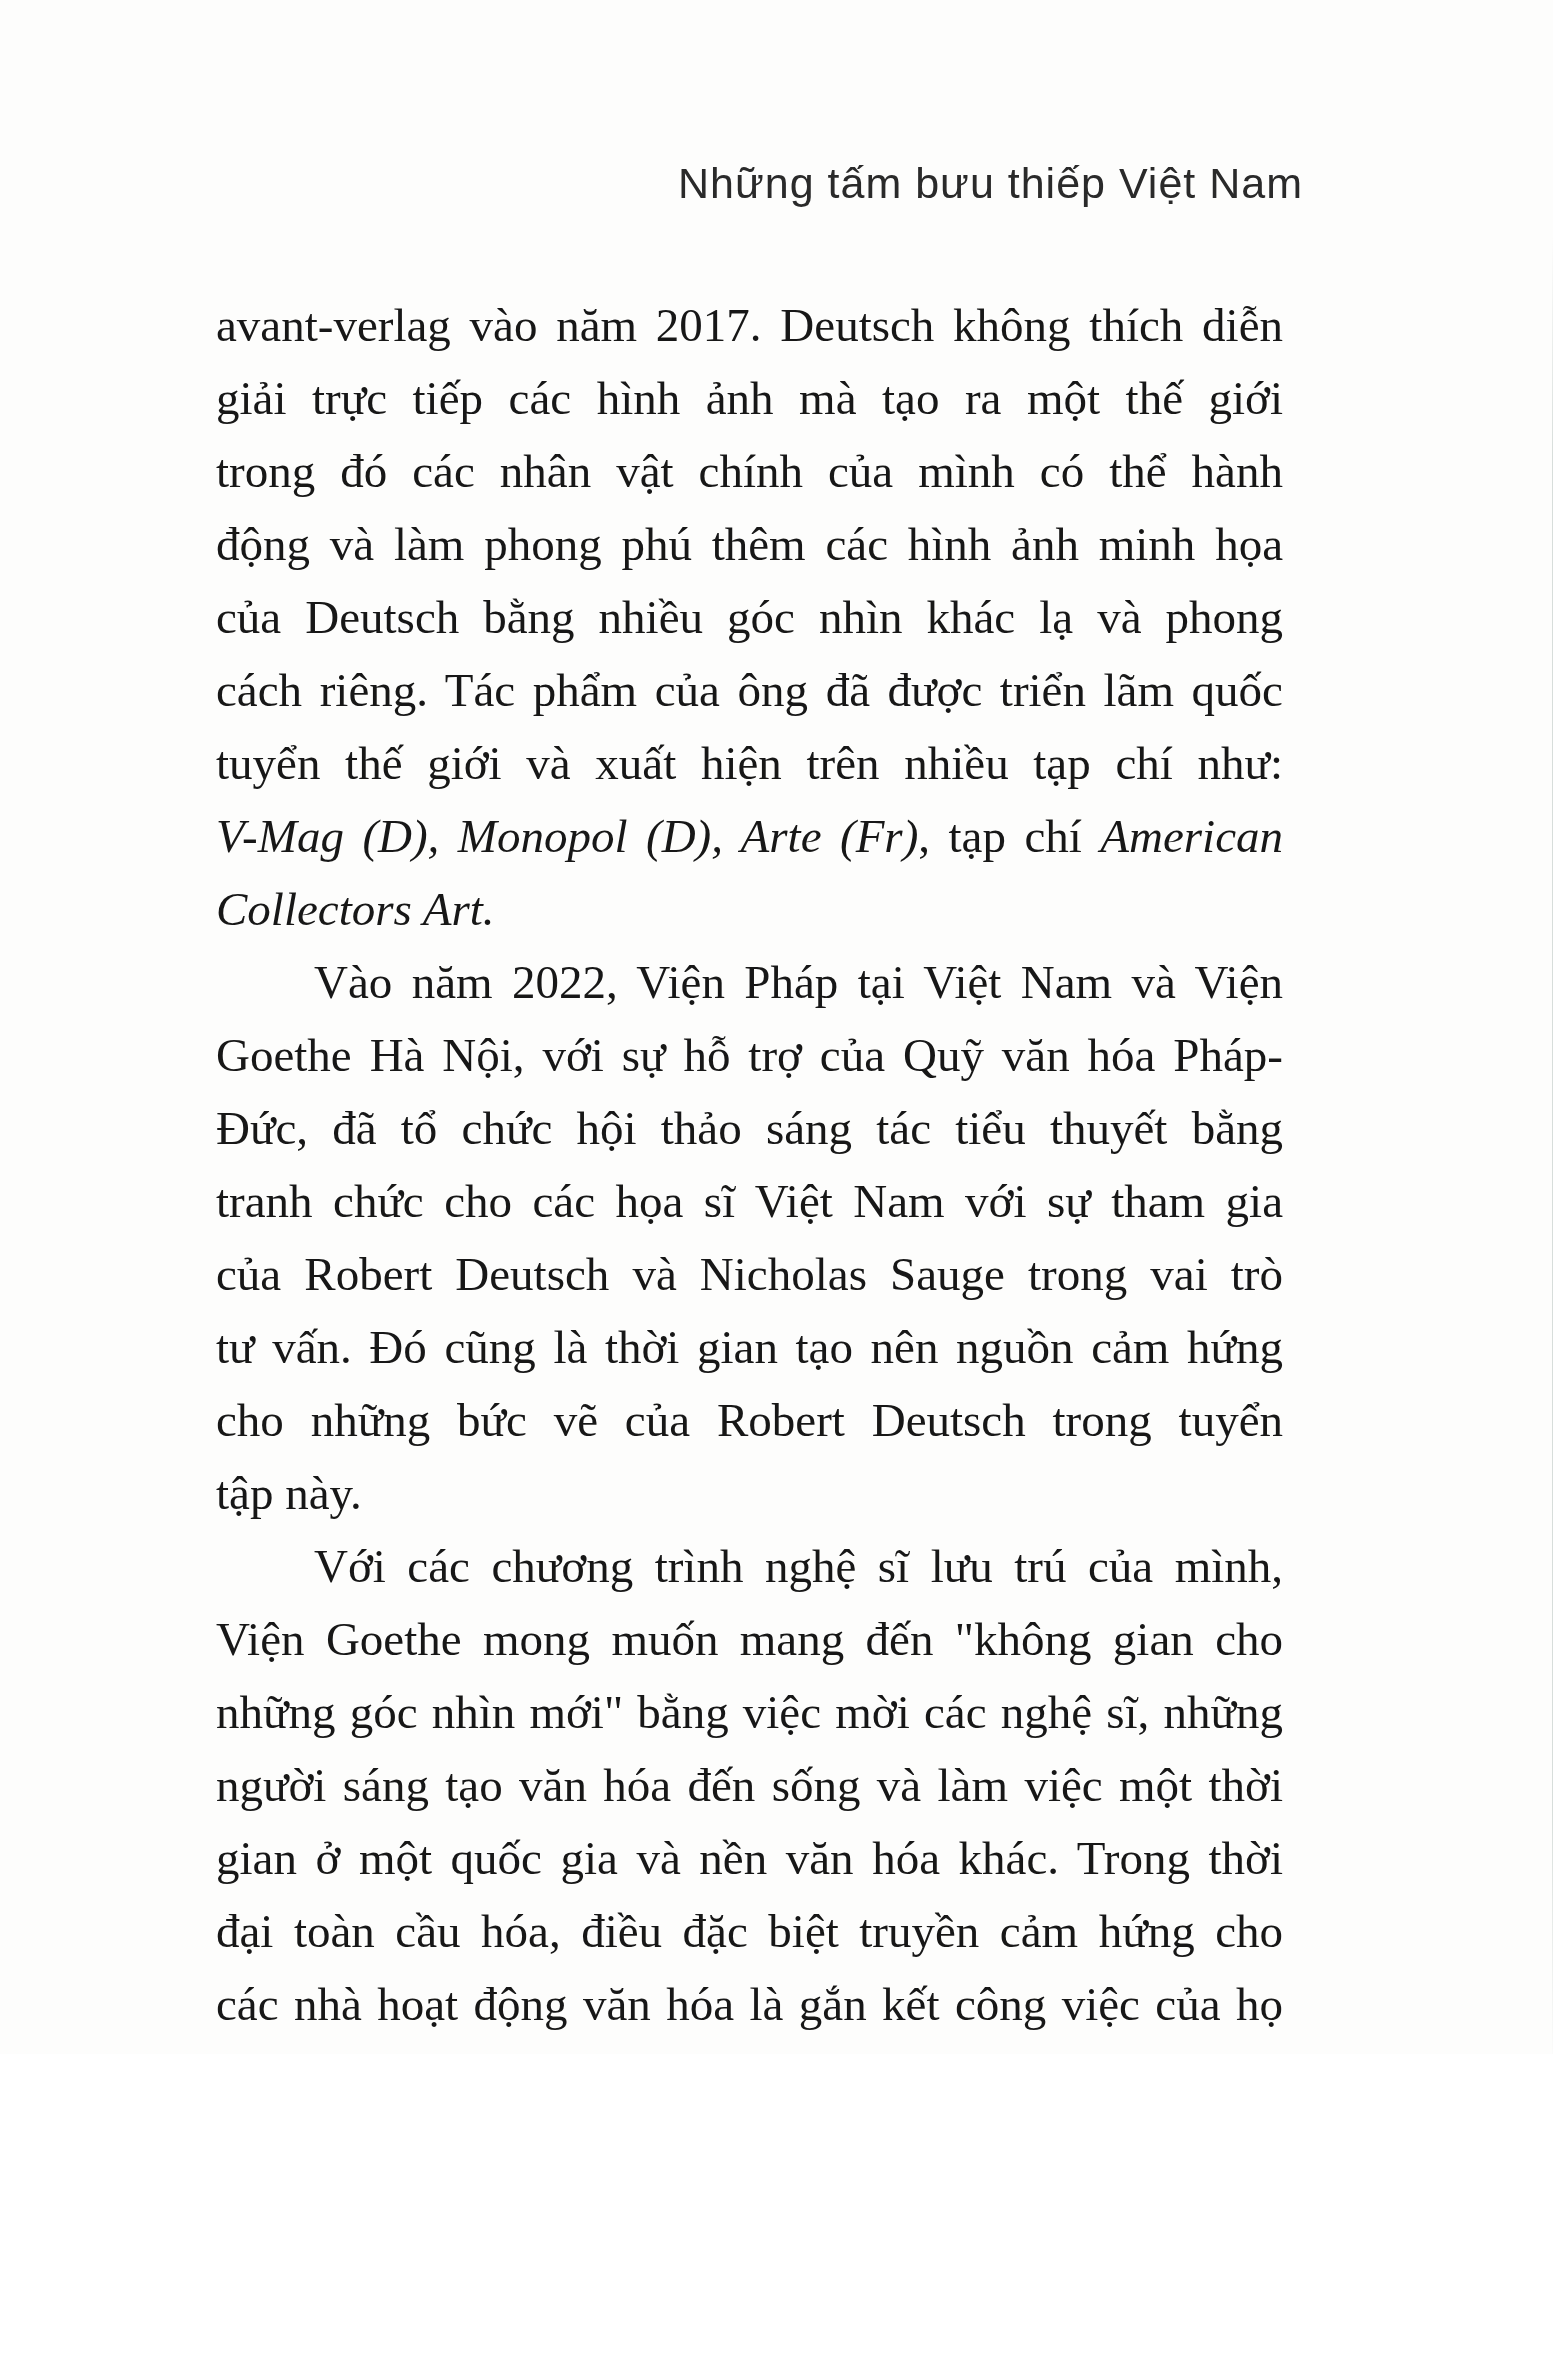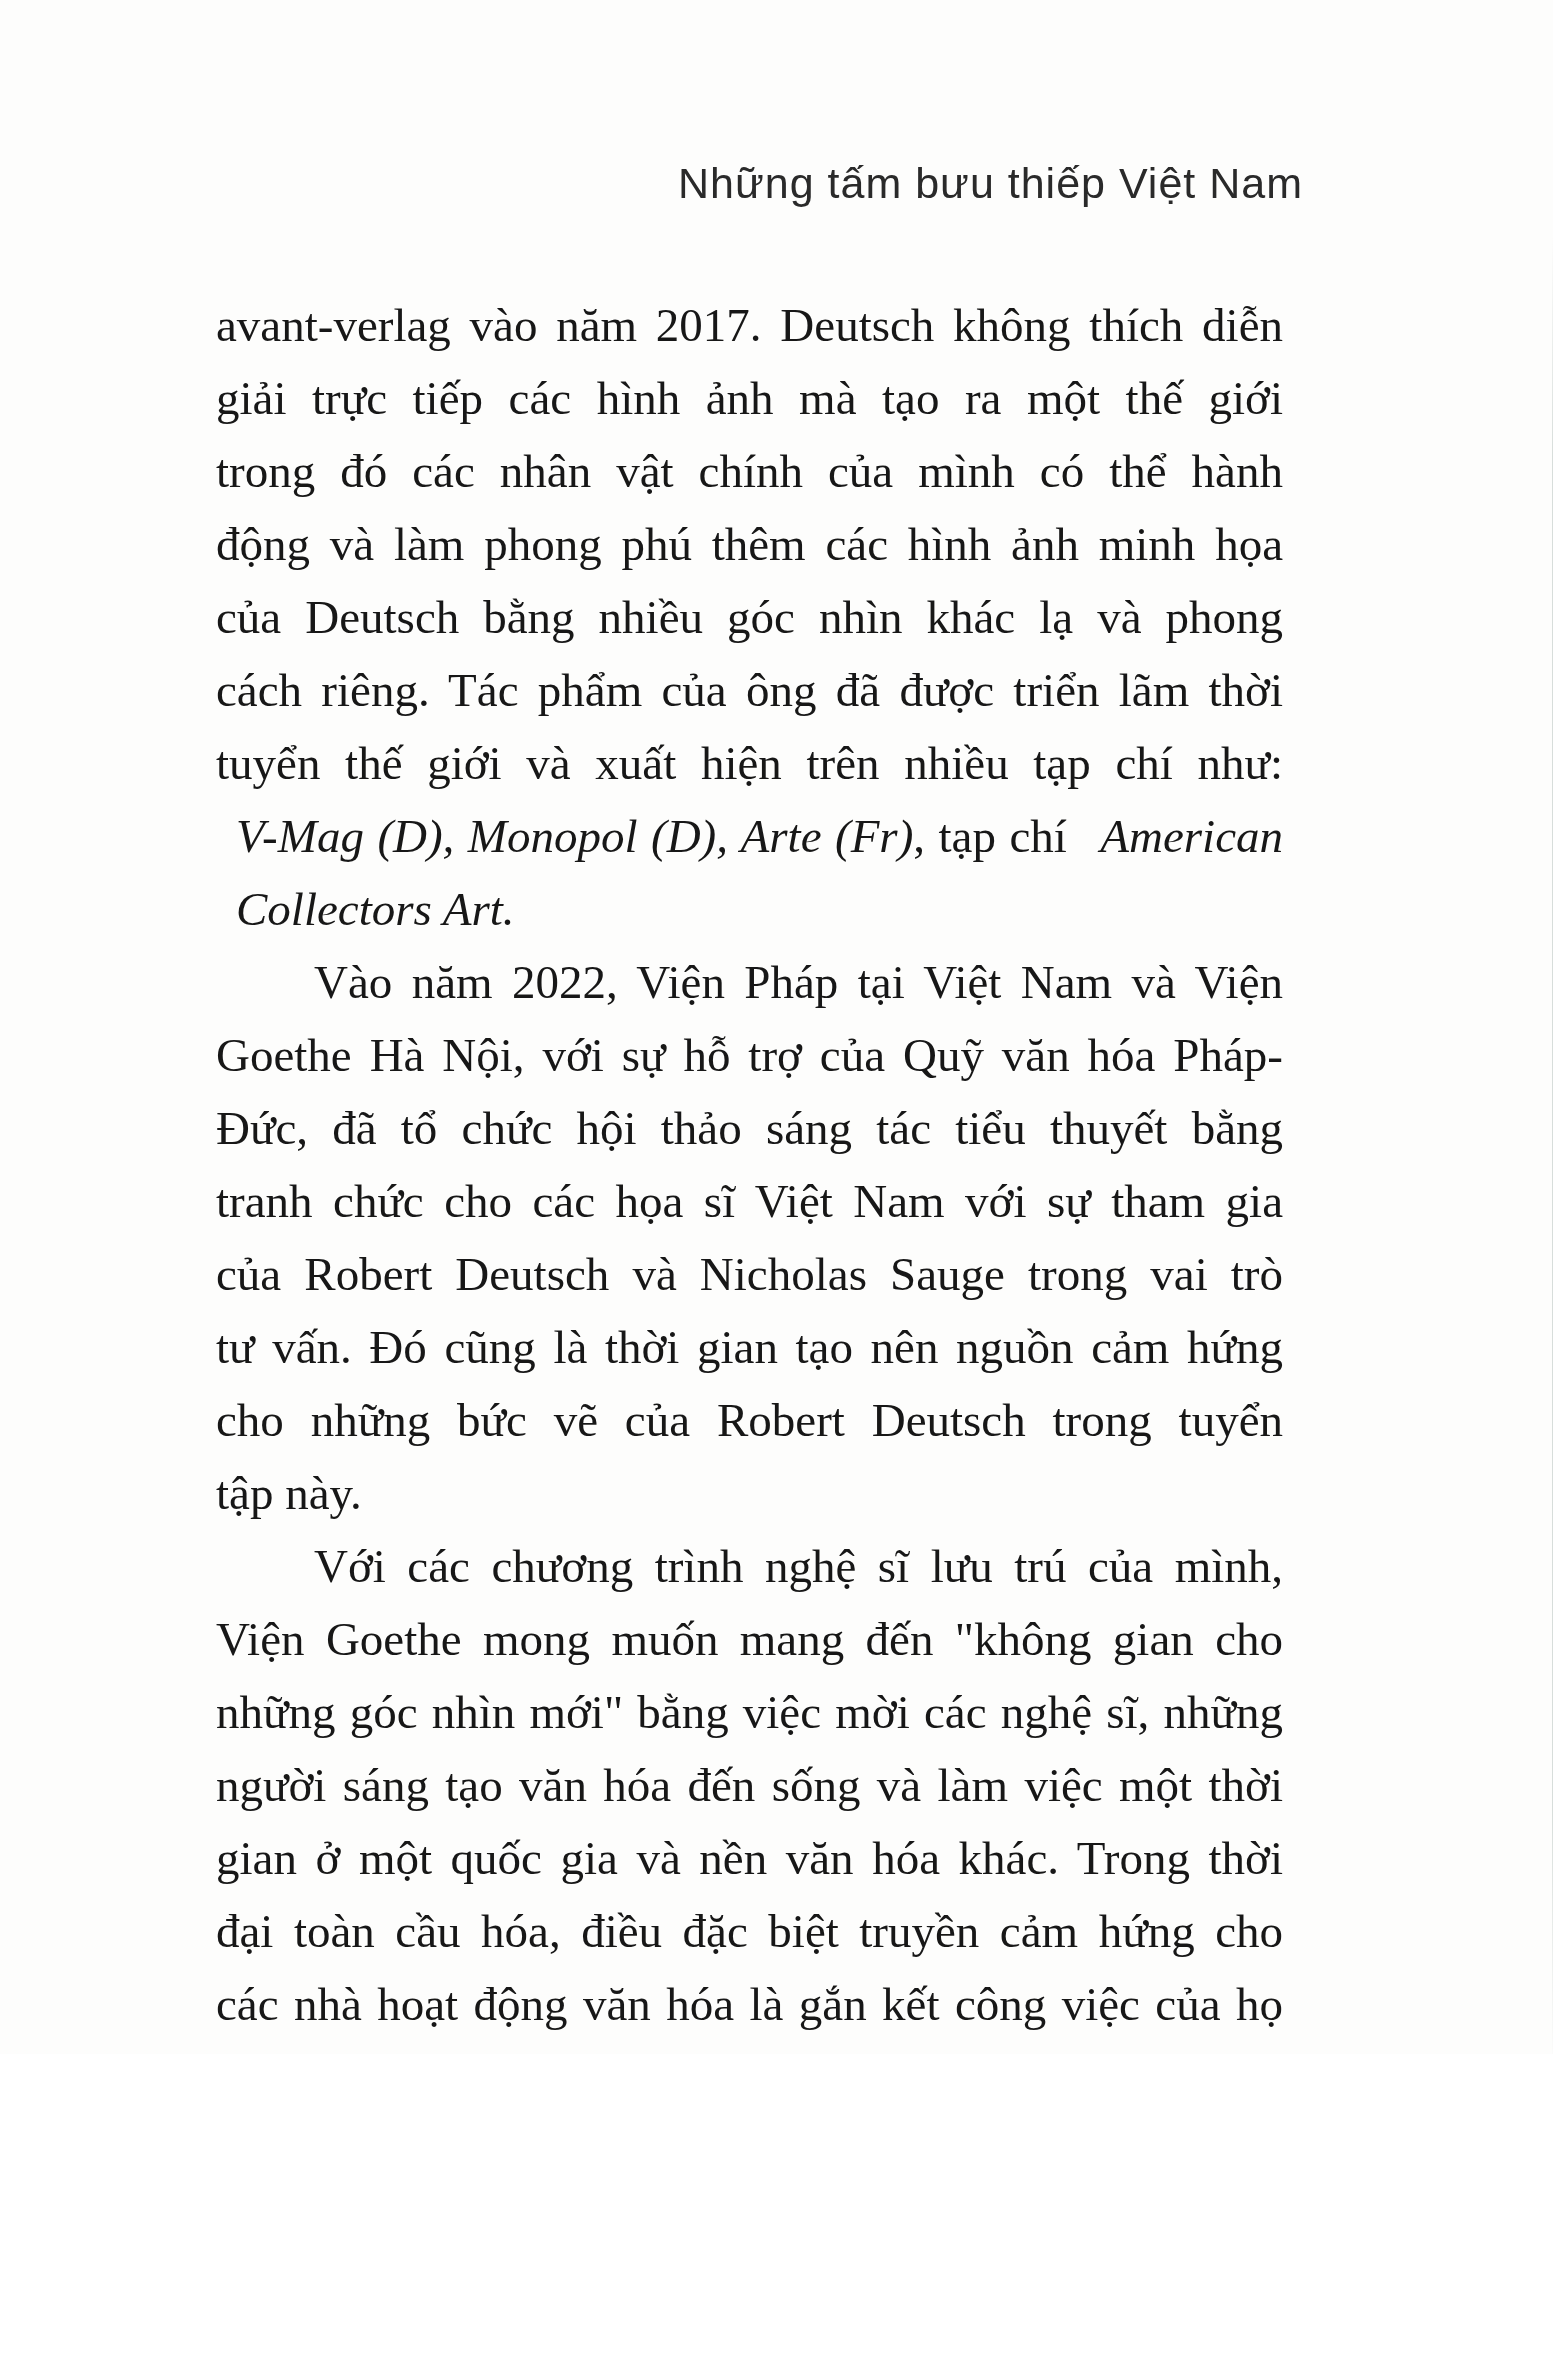--- a/index.html
+++ b/index.html
@@ -43,21 +43,21 @@
     text-align-last: justify;
     text-justify: inter-word;
     white-space: normal;
     overflow: visible;
   }
   .line.indent { text-indent: 98px; font-family: Liberation Serif, serif; }
   .line.para-end {
     text-align: center;
     text-align-last: left;
   }
-  .it { font-style: italic; margin-left: 20px; }
+  .it { font-style: italic; }
   .pagenum {
     position: absolute;
     left: 1170px;
     top: 2157px;
     width: 49px;
     text-align: center;
     font-family: "Liberation Sans", "DejaVu Sans", sans-serif;
     font-size: 42px;
     line-height: 54px;
     color: #262626;
@@ -105,21 +105,21 @@
 <div class="page">
 
   <div class="header">Những tấm bưu thiếp Việt Nam</div>
 
   <div class="body-text">
     <div class="line">avant-verlag vào năm 2017. Deutsch không thích diễn</div>
     <div class="line">giải trực tiếp các hình ảnh mà tạo ra một thế giới</div>
     <div class="line">trong đó các nhân vật chính của mình có thể hành</div>
     <div class="line">động và làm phong phú thêm các hình ảnh minh họa</div>
     <div class="line">của Deutsch bằng nhiều góc nhìn khác lạ và phong</div>
-    <div class="line">cách riêng. Tác phẩm của ông đã được triển lãm thời</div>
+    <div class="line">cách riêng. Tác phẩm của ông đã được triển lãm quốc</div>
     <div class="line">tuyển thế giới và xuất hiện trên nhiều tạp chí như:</div>
     <div class="line"><span class="it">V-Mag (D), Monopol (D), Arte (Fr)</span><span>, tạp chí </span><span class="it">American</span></div>
     <div class="line it para-end">Collectors Art.</div>
     <div class="line indent">Vào năm 2022, Viện Pháp tại Việt Nam và Viện</div>
     <div class="line">Goethe Hà Nội, với sự hỗ trợ của Quỹ văn hóa Pháp-</div>
     <div class="line">Đức, đã tổ chức hội thảo sáng tác tiểu thuyết bằng</div>
     <div class="line">tranh chức cho các họa sĩ Việt Nam với sự tham gia</div>
     <div class="line">của Robert Deutsch và Nicholas Sauge trong vai trò</div>
     <div class="line">tư vấn. Đó cũng là thời gian tạo nên nguồn cảm hứng</div>
     <div class="line">cho những bức vẽ của Robert Deutsch trong tuyển</div>

